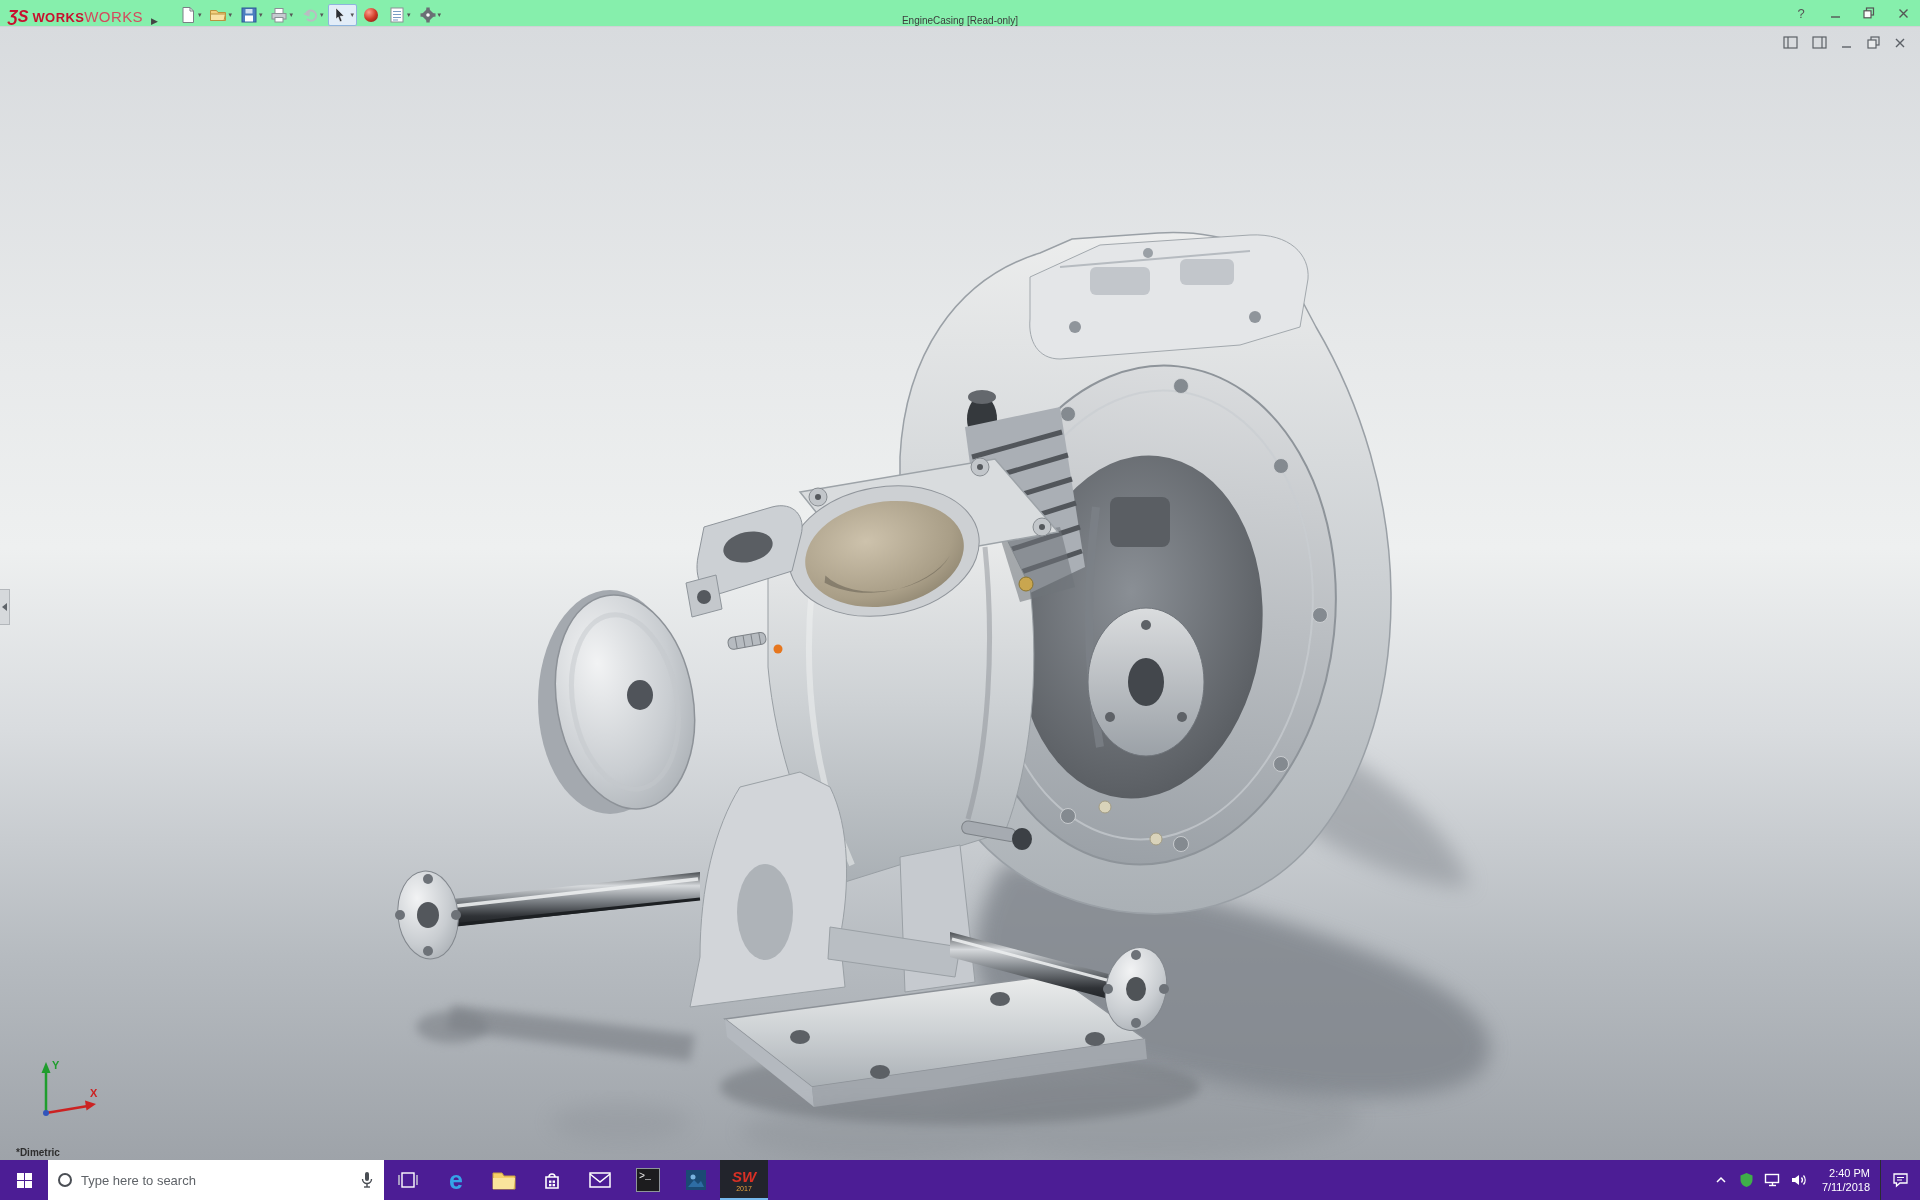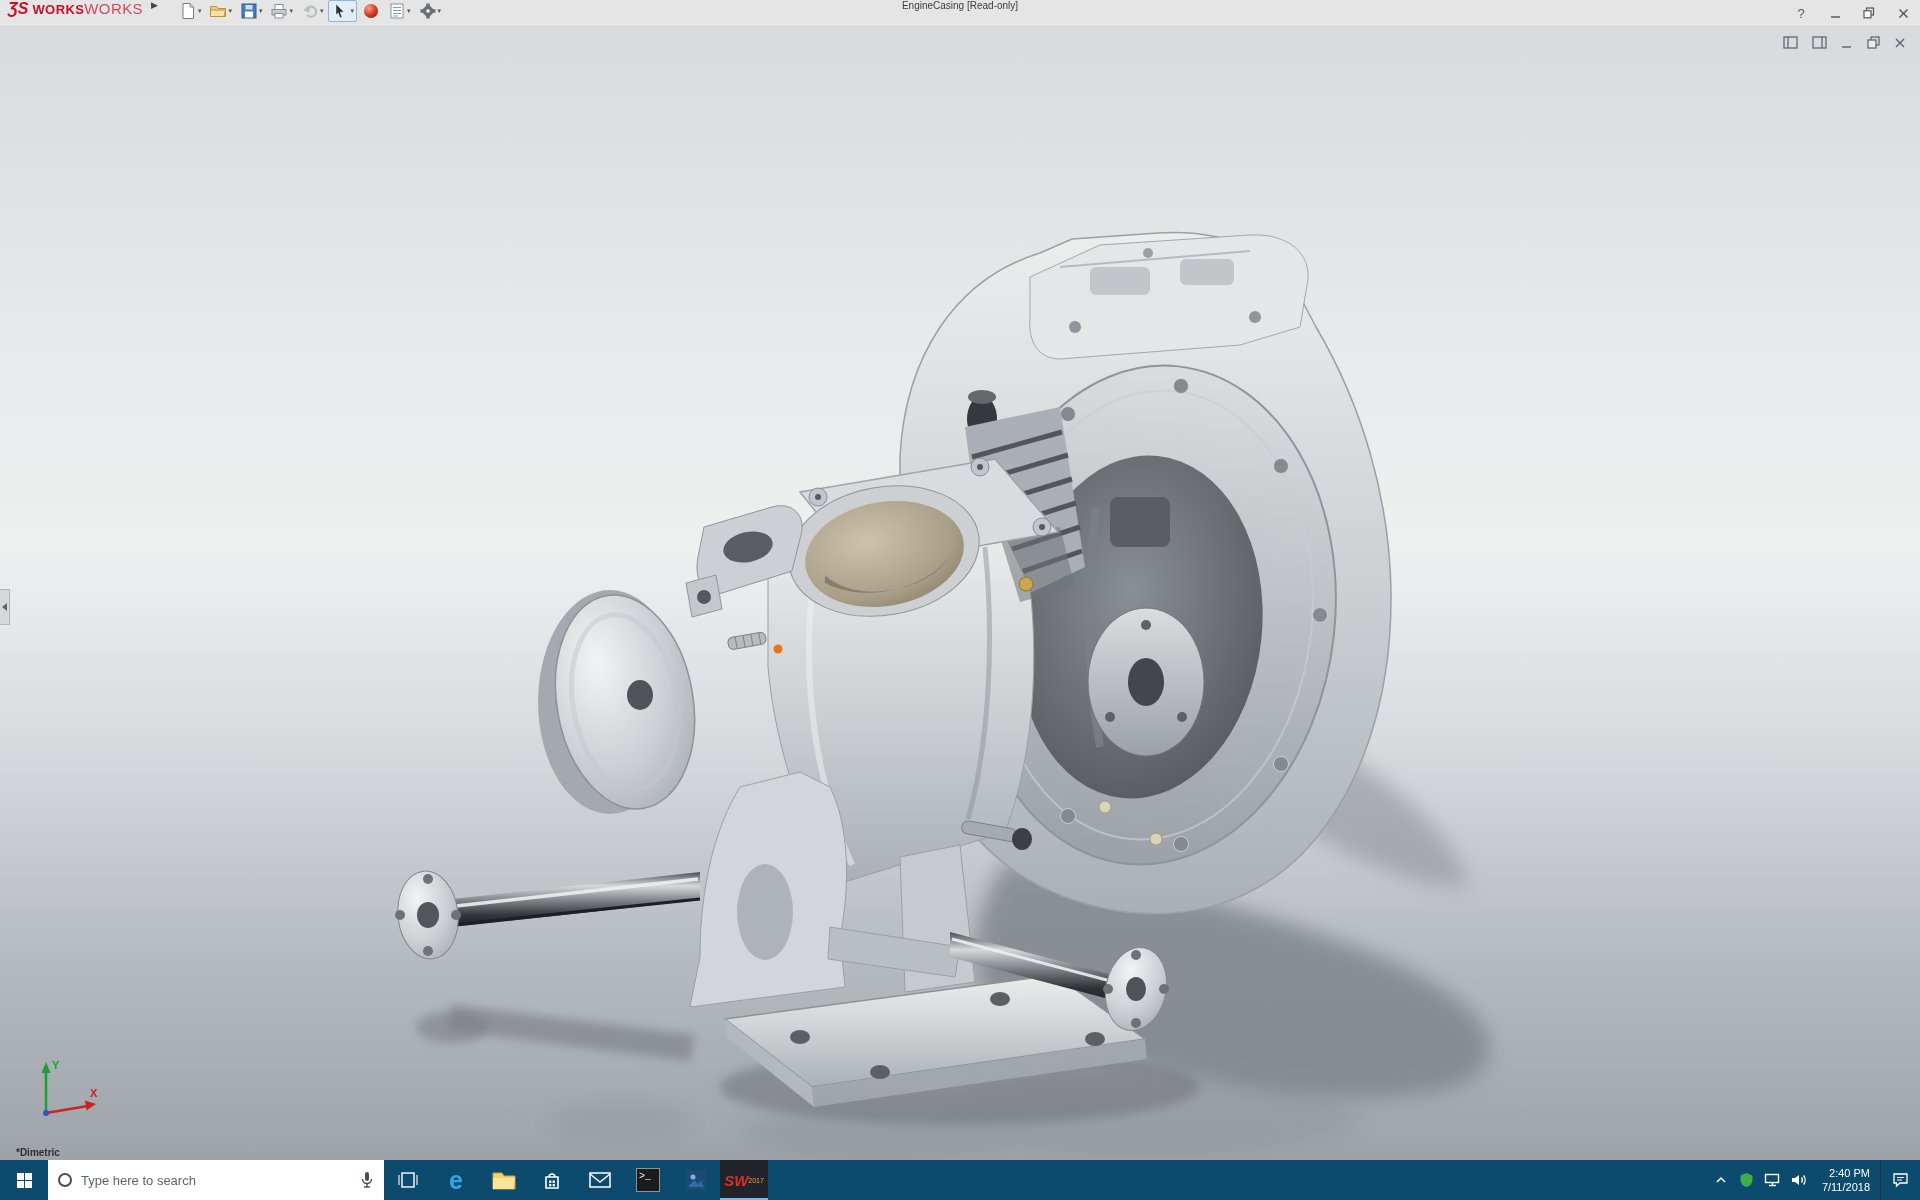--- a/index.html
+++ b/index.html
@@ -2,22 +2,22 @@
 <html><head>
 <meta charset="utf-8">
 <style>
   * { box-sizing: border-box; margin: 0; padding: 0; }
   html,body { width:1920px; height:1200px; overflow:hidden;
     font-family:"Liberation Sans","DejaVu Sans",sans-serif; background:#fff; }
   .screen { position:relative; width:1920px; height:1200px; }
 
   
   .titlebar { position:absolute; top:0; left:0; right:0; height:27px;
-    background:#e5e5e5; border-bottom:1px solid #cfd2d5;
-    display:flex; align-items:flex-start; }
+    background:#86efac; border-bottom:1px solid #cfd2d5;
+    display:flex; align-items:flex-end; }
   .brand { display:flex; align-items:baseline; padding:0 4px 0 8px; white-space:nowrap; }
   .brand .logo { color:#c8102e; font-weight:bold; font-style:italic; font-size:16px; margin-right:4px; }
   .brand .bold { color:#c8102e; font-weight:bold; font-size:13px; letter-spacing:.4px; }
   .brand .light { color:#d4495e; font-size:15px; letter-spacing:.4px; }
   .menu-expand { font-size:9px; color:#444; padding:0 8px 0 4px; cursor:default; }
   .tb-group { display:flex; align-items:center; margin-left:10px; gap:2px; }
   .tb-btn { height:22px; display:flex; align-items:center; justify-content:center;
     padding:0 2px; border:1px solid transparent; border-radius:2px; background:transparent; cursor:default; }
   .tb-btn svg { display:block; }
   .caret { font-size:7px; color:#555; margin-left:1px; }
@@ -39,37 +39,37 @@
   .view-label { position:absolute; left:16px; bottom:2px; font-size:10px;
     font-weight:bold; color:#2e2e2e; }
   .edge-tab { position:absolute; left:0; top:562px; width:10px; height:36px;
     background:#d6d9dc; border:1px solid #b3b7bb; border-left:none;
     display:flex; align-items:center; justify-content:center; cursor:pointer; }
   .edge-tab .tri { width:0; height:0; border-top:4px solid transparent;
     border-bottom:4px solid transparent; border-right:5px solid #5f646a; }
 
   
   .taskbar { position:absolute; bottom:0; left:0; right:0; height:40px;
-    background:#0c4a6e; display:flex; align-items:stretch; color:#fff; }
+    background:#4c1d95; display:flex; align-items:stretch; color:#fff; }
   .tb-app { width:48px; display:flex; align-items:center; justify-content:center;
     position:relative; cursor:pointer; }
   .tb-app.active { background:#22242c; box-shadow:inset 0 -2px 0 #76b9ed; }
   .start-grid { display:grid; grid-template-columns:7px 7px; grid-template-rows:7px 7px; gap:1px; }
   .start-grid span { background:#fff; }
   .search { width:336px; background:#ffffff; display:flex; align-items:center;
     gap:9px; padding:0 10px; cursor:text; }
   .search .ring { width:14px; height:14px; border:2px solid #4a4e54; border-radius:50%; flex:none; }
   .search input { border:none; outline:none; font-size:13px; color:#333; flex:1;
     background:transparent; font-family:inherit; }
   .search input::placeholder { color:#5f6368; }
   .edge-glyph { color:#35a3e8; font-size:25px; font-weight:bold; line-height:1; }
   .cmd-tile { width:24px; height:24px; background:#1c1c1e; border:1px solid #8e949a;
     display:flex; align-items:flex-start; justify-content:flex-start; padding:2px 0 0 2px;
     font-family:"Liberation Mono","DejaVu Sans Mono",monospace; font-size:10px; color:#eee; }
-  .sw-tile { display:flex; align-items:center; line-height:1; }
+  .sw-tile { display:flex; flex-direction:column; align-items:center; line-height:1; }
   .sw-tile .sw { color:#d93025; font-weight:bold; font-style:italic; font-size:15px; }
   .sw-tile .yr { color:#e6a23c; font-size:7px; margin-top:1px; }
   .tray { margin-left:auto; display:flex; align-items:center; }
   .tray-icon { width:26px; height:40px; display:flex; align-items:center; justify-content:center; cursor:pointer; }
   .clock { display:flex; flex-direction:column; align-items:flex-end; justify-content:center;
     font-size:11px; line-height:14px; padding:0 10px; cursor:default; }
   .notif { width:40px; height:40px; display:flex; align-items:center; justify-content:center;
     border-left:1px solid #2a2c32; cursor:pointer; }
 </style>
 </head>

